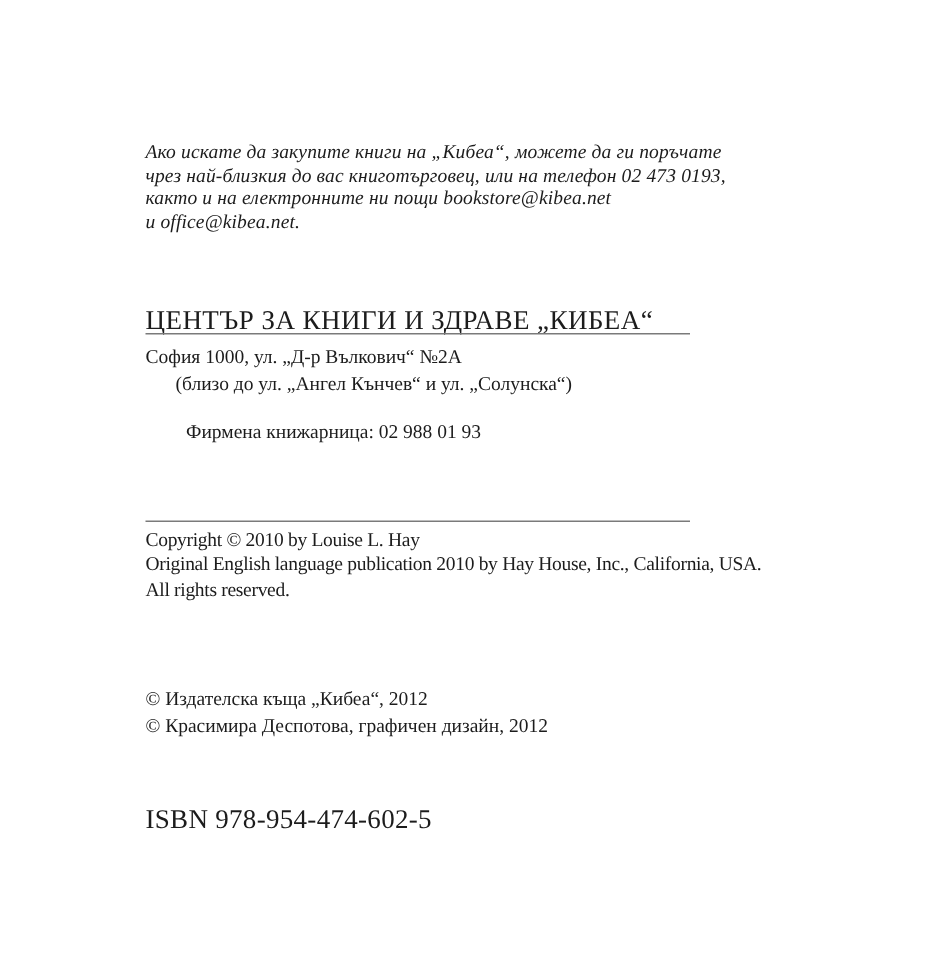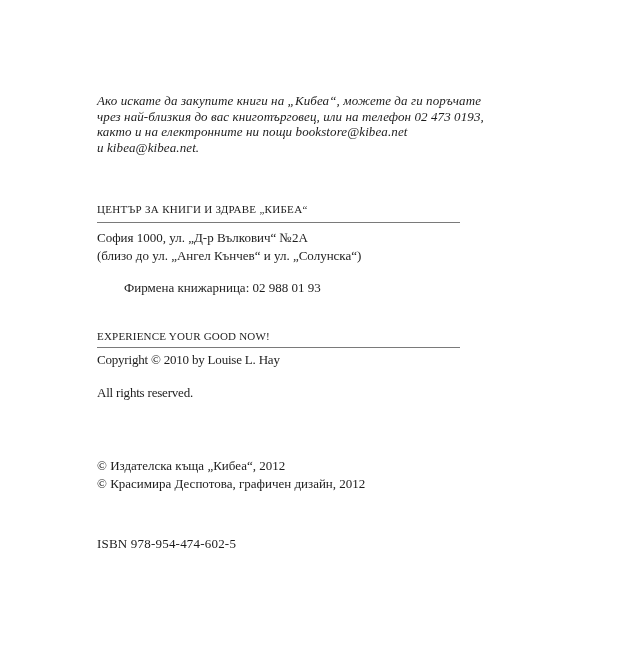--- a/index.html
+++ b/index.html
@@ -25,21 +25,21 @@
 
   .intro-note {
     top: 93px;
     font-style: italic;
     font-size: 13px;
     line-height: 15.5px;
     letter-spacing: 0.1px;
   }
 
   .section-heading {
-    font-size: 11px;
+    font-size: 18px;
     letter-spacing: 0.3px;
     white-space: nowrap;
   }
   .heading-center { top: 203px; }
   .heading-experience { top: 330px; letter-spacing: 0.2px; }
 
   .rule {
     position: absolute;
     left: 97px;
     width: 363px;
@@ -47,21 +47,21 @@
     background: var(--rule);
   }
   .rule-1 { top: 222px; }
   .rule-2 { top: 347px; }
 
   .body-line {
     font-size: 13px;
     white-space: nowrap;
   }
   .address-1 { top: 230px; }
-  .address-2 { top: 248px; }
+  .address-2 { top: 248px; margin-left: 20px; }
   .phone-line { top: 280px; margin-left: 27px; }
 
   .en-line {
     font-size: 13px;
     letter-spacing: -0.2px;
     white-space: nowrap;
     text-align: right;
   }
   .copyright-line { top: 352px; }
   .publication-line { top: 368px; }
@@ -69,48 +69,48 @@
 
   .credits {
     top: 457px;
     font-size: 13px;
     line-height: 17.5px;
     white-space: nowrap;
   }
 
   .isbn-line {
     top: 536px;
-    font-size: 13px;
+    font-size: 18px;
     letter-spacing: 0.2px;
     white-space: nowrap;
   }
 </style>
 </head>
 <body>
 
 <div class="page">
 
   <div class="abs intro-note">
     <div>Ако искате да закупите книги на „Кибеа“, можете да ги поръчате</div>
     <div>чрез най-близкия до вас книготърговец, или на телефон 02 473 0193,</div>
     <div>както и на електронните ни пощи bookstore@kibea.net</div>
-    <div>и kibea@kibea.net.</div>
+    <div>и office@kibea.net.</div>
   </div>
 
   <div class="abs section-heading heading-center">ЦЕНТЪР ЗА КНИГИ И ЗДРАВЕ „КИБЕА“</div>
   <div class="rule rule-1"></div>
 
   <div class="abs body-line address-1">София 1000, ул. „Д-р Вълкович“ №2А</div>
   <div class="abs body-line address-2">(близо до ул. „Ангел Кънчев“ и ул. „Солунска“)</div>
   <div class="abs body-line phone-line">Фирмена книжарница: 02 988 01 93</div>
 
-  <div class="abs section-heading heading-experience">EXPERIENCE YOUR GOOD NOW!</div>
   <div class="rule rule-2"></div>
 
   <div class="abs en-line copyright-line">Copyright © 2010 by Louise L. Hay</div>
+  <div class="abs en-line publication-line">Original English language publication 2010 by Hay House, Inc., California, USA.</div>
   <div class="abs en-line rights-line">All rights reserved.</div>
 
   <div class="abs credits">
     <div>© Издателска къща „Кибеа“, 2012</div>
     <div>© Красимира Деспотова, графичен дизайн, 2012</div>
   </div>
 
   <div class="abs isbn-line">ISBN 978-954-474-602-5</div>
 
 </div>

